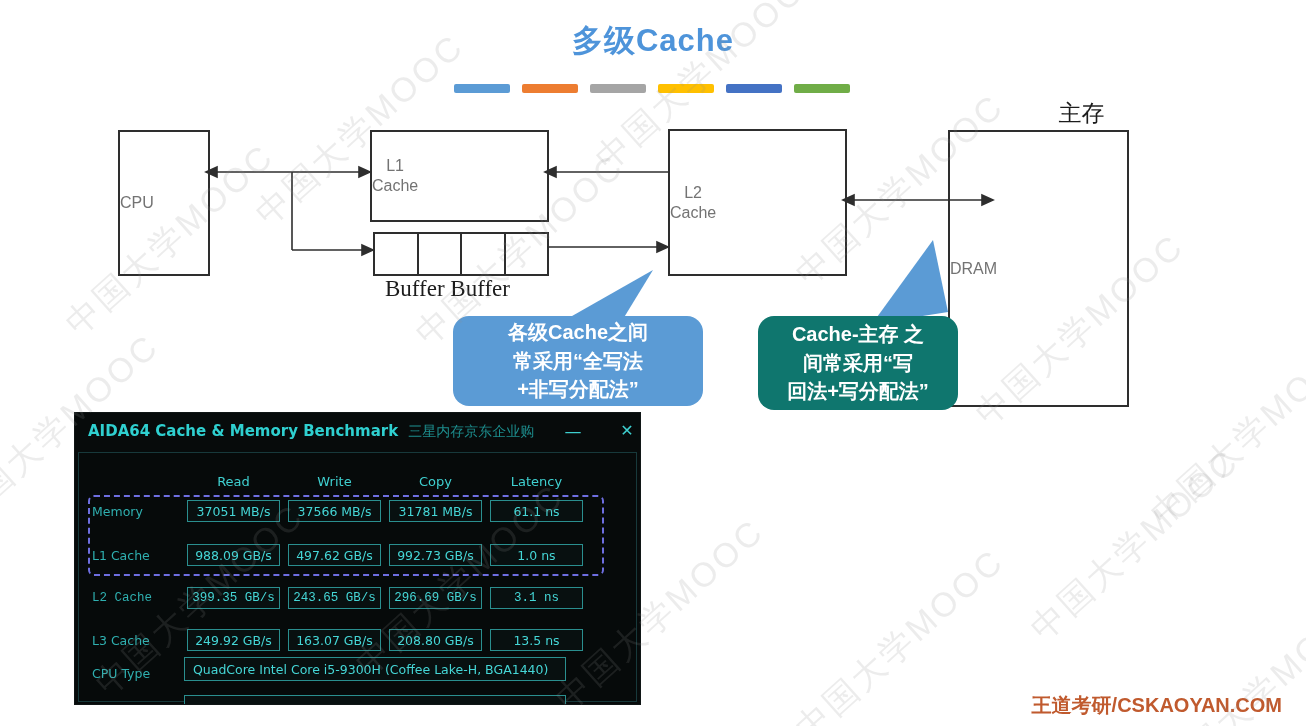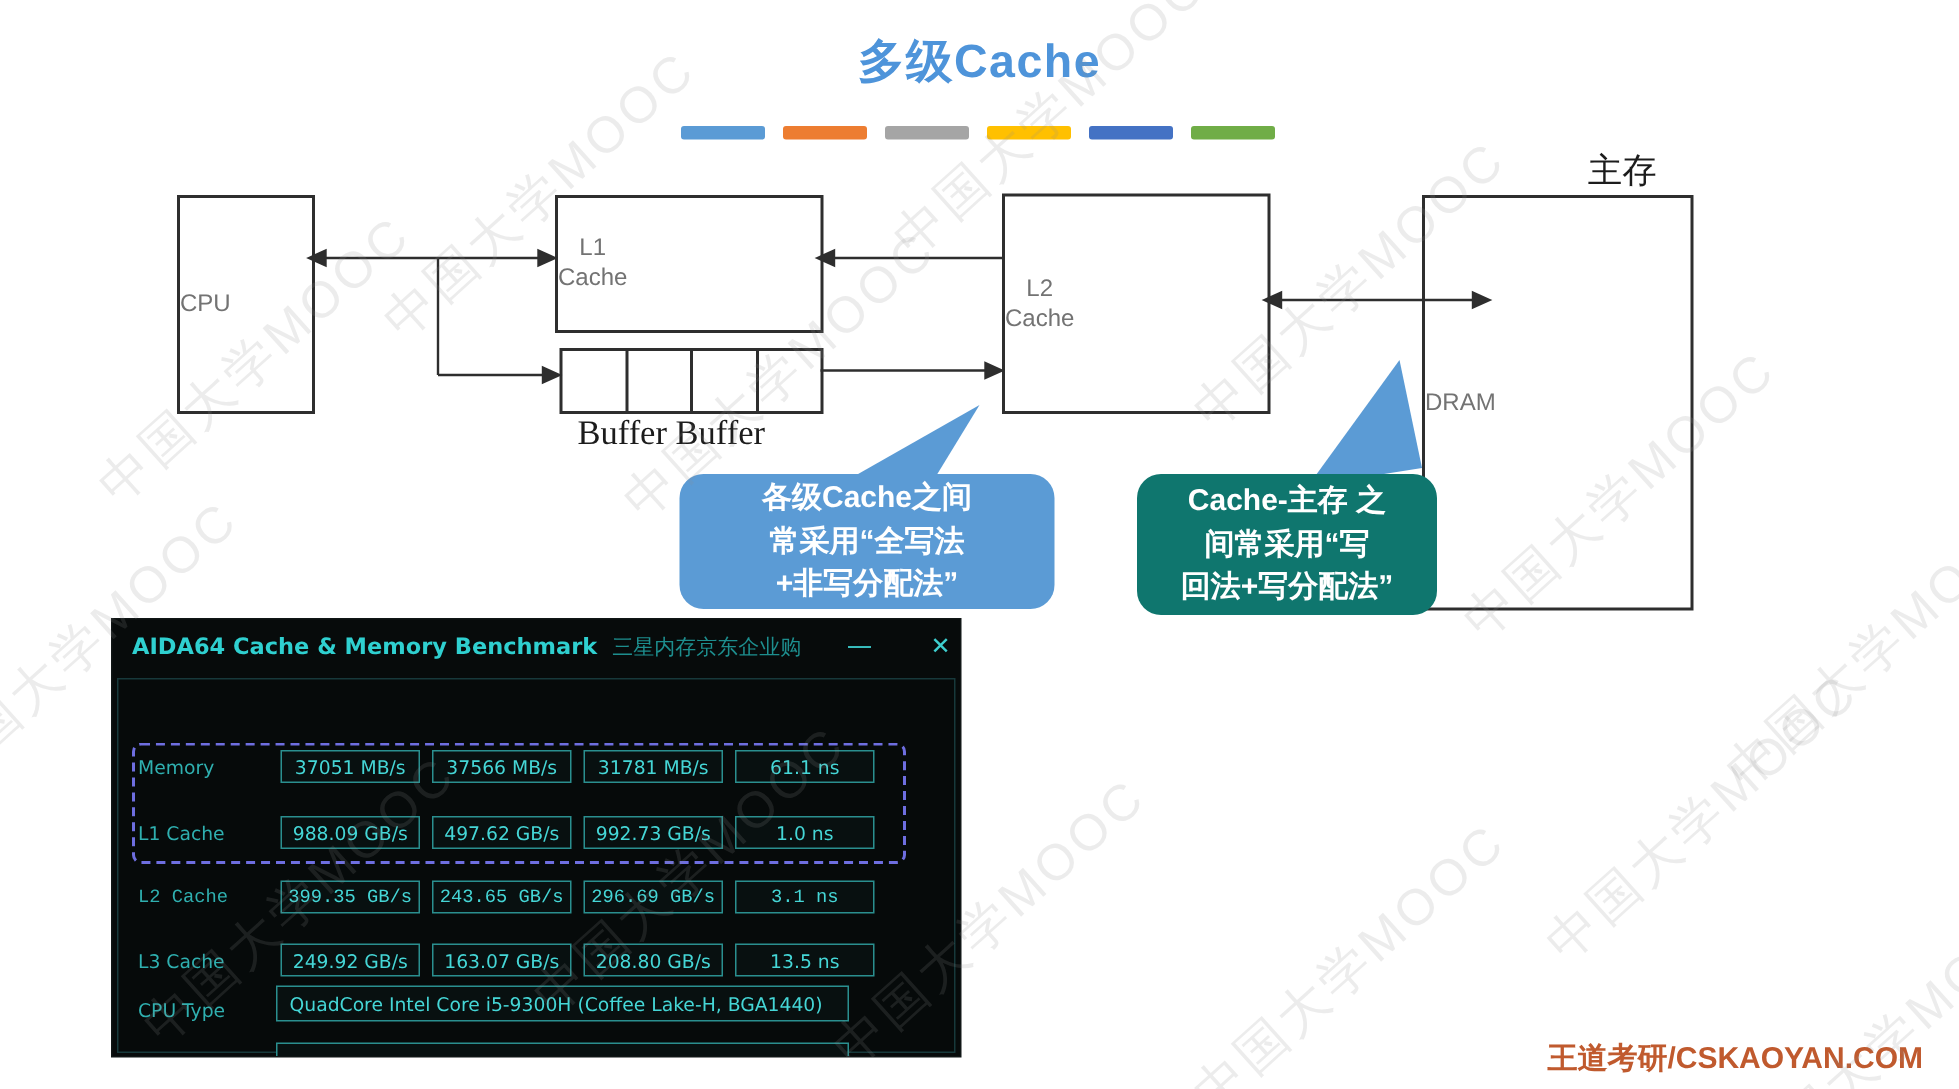--- a/index.html
+++ b/index.html
@@ -156,20 +156,27 @@
       <div class="bench-title">
         <span>AIDA64 Cache &amp; Memory Benchmark</span><span class="bench-subtitle">三星内存京东企业购</span>
       </div>
       <div class="bench-min">—</div>
       <div class="bench-close">✕</div>
     </div>
 
     <div class="bench-panel">
       <div class="sel-outline"></div>
 
+      <div class="bench-row" style="top:16px;">
+        <div class="bench-label"></div>
+        <div class="bench-box bench-head">Read</div>
+        <div class="bench-box bench-head">Write</div>
+        <div class="bench-box bench-head">Copy</div>
+        <div class="bench-box bench-head">Latency</div>
+      </div>
 
       <div id="bench-rows">
           <div class="bench-row" style="top: 46px;">
             <div class="bench-label">Memory</div>
             <div class="bench-box">37051 MB/s</div>
             <div class="bench-box">37566 MB/s</div>
             <div class="bench-box">31781 MB/s</div>
             <div class="bench-box">61.1 ns</div>
           </div>
           <div class="bench-row" style="top: 90px;">

